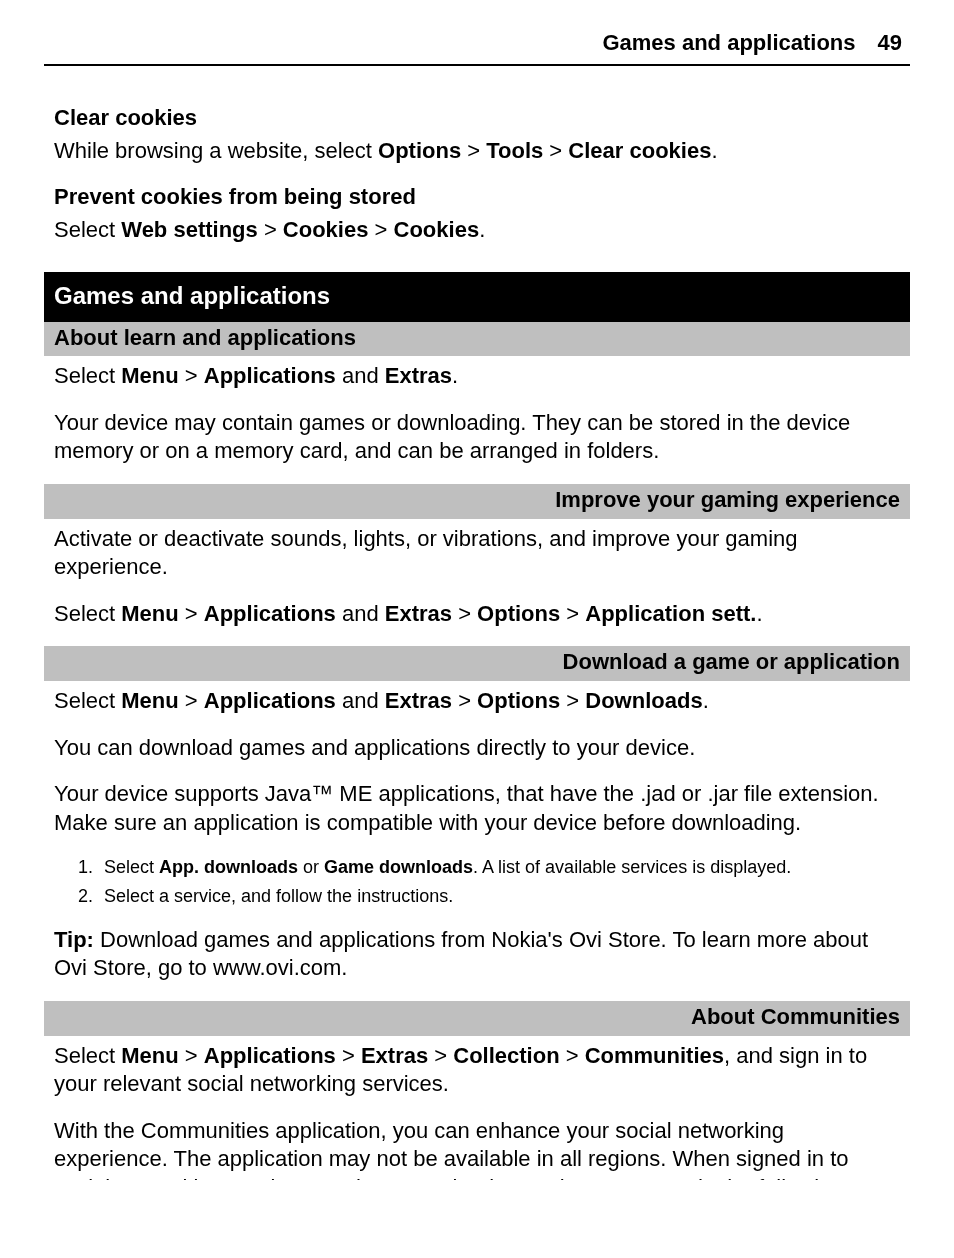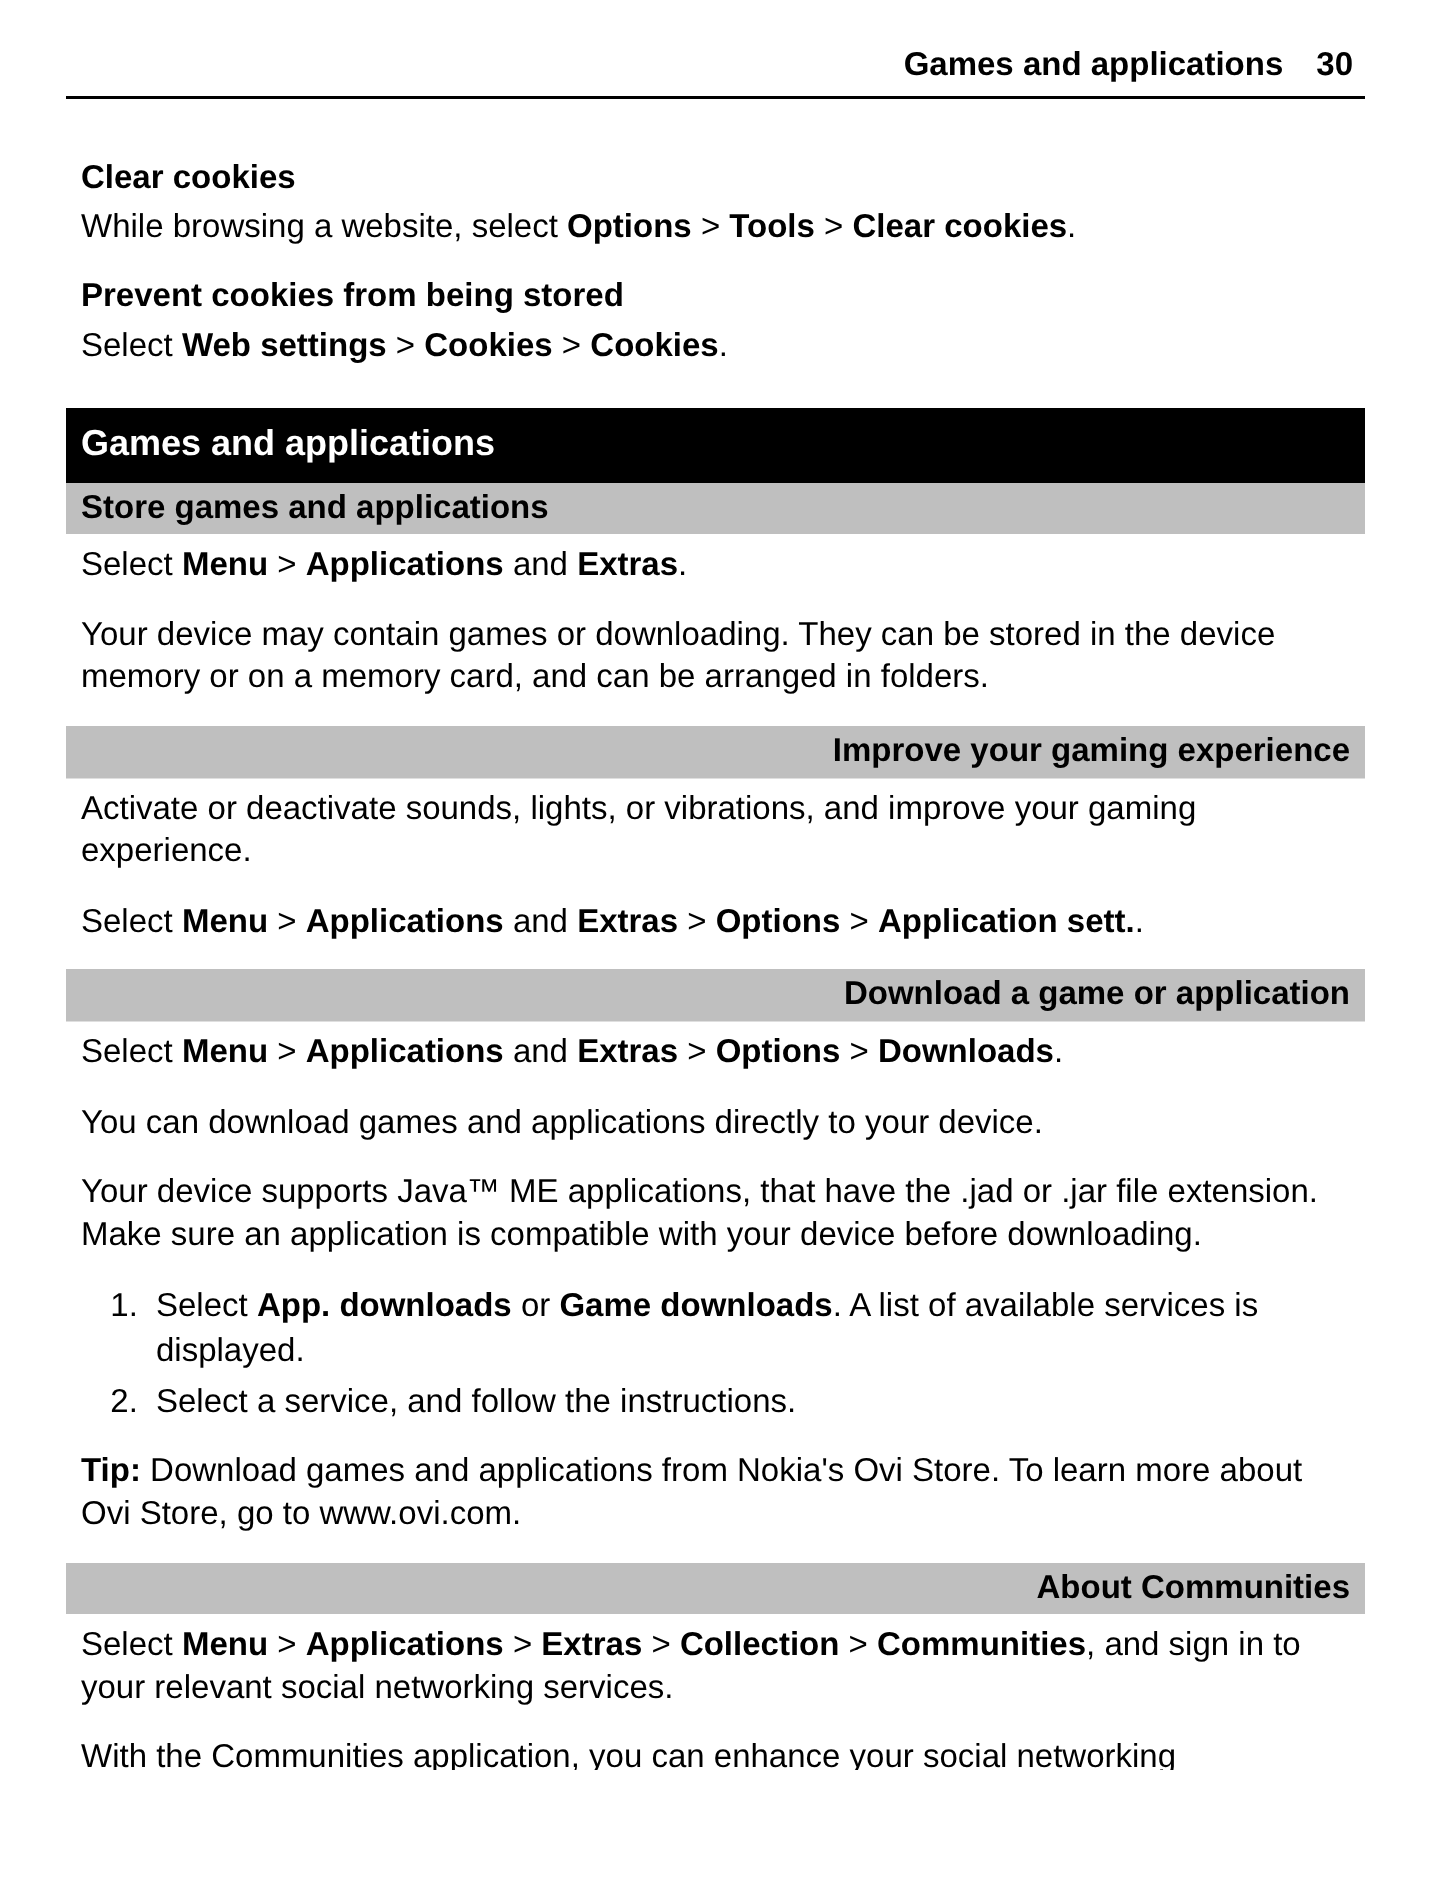--- a/index.html
+++ b/index.html
@@ -51,48 +51,48 @@
     color: #000;
     font-weight: bold;
     font-size: 22px;
     padding: 2px 10px 4px 10px;
     margin: 0 -10px 6px -10px;
   }
   .gray-band.mt { margin-top: 6px; text-align: right; }
   ol.numlist {
     margin: 16px 0 18px 0;
     padding-left: 44px;
-    font-size: 22px;
+    font-size: 18px;
     line-height: 1.35;
   }
   ol.numlist li { padding-left: 6px; margin-bottom: 4px; }
 </style>
 </head>
 <body>
 
 <div class="page">
   <div class="hdr">
     <span class="title">Games and applications</span>
-    <span>30</span>
+    <span>49</span>
   </div>
 
   <div class="content">
 
     <div class="sub-heading">Clear cookies</div>
     <p>
       <span>While browsing a website, select </span><span class="bold">Options</span><span>  &gt; </span><span class="bold">Tools</span><span>  &gt; </span><span class="bold">Clear cookies</span><span>.</span>
     </p>
 
     <div class="sub-heading">Prevent cookies from being stored</div>
     <p>
       <span>Select </span><span class="bold">Web settings</span><span>  &gt; </span><span class="bold">Cookies</span><span>  &gt; </span><span class="bold">Cookies</span><span>.</span>
     </p>
 
     <div class="black-band">Games and applications</div>
-    <div class="gray-band">Store games and applications</div>
+    <div class="gray-band">About learn and applications</div>
 
     <p>
       <span>Select </span><span class="bold">Menu</span><span>  &gt; </span><span class="bold">Applications</span><span> and </span><span class="bold">Extras</span><span>.</span>
     </p>
     <p>Your device may contain games or downloading. They can be stored in the device memory or on a memory card, and can be arranged in folders.</p>
 
     <div class="gray-band mt">Improve your gaming experience</div>
     <p>Activate or deactivate sounds, lights, or vibrations, and improve your gaming experience.</p>
     <p>
       <span>Select </span><span class="bold">Menu</span><span>  &gt; </span><span class="bold">Applications</span><span> and </span><span class="bold">Extras</span><span>  &gt; </span><span class="bold">Options</span><span>  &gt; </span><span class="bold">Application sett.</span><span>.</span>

